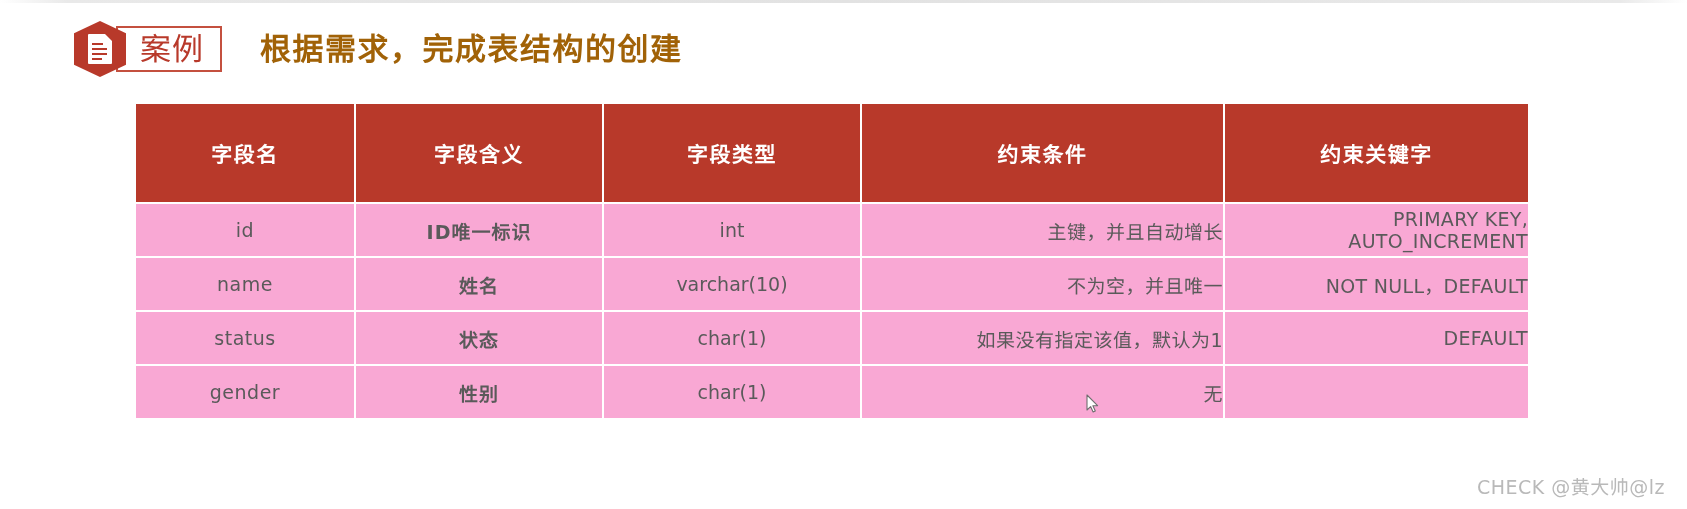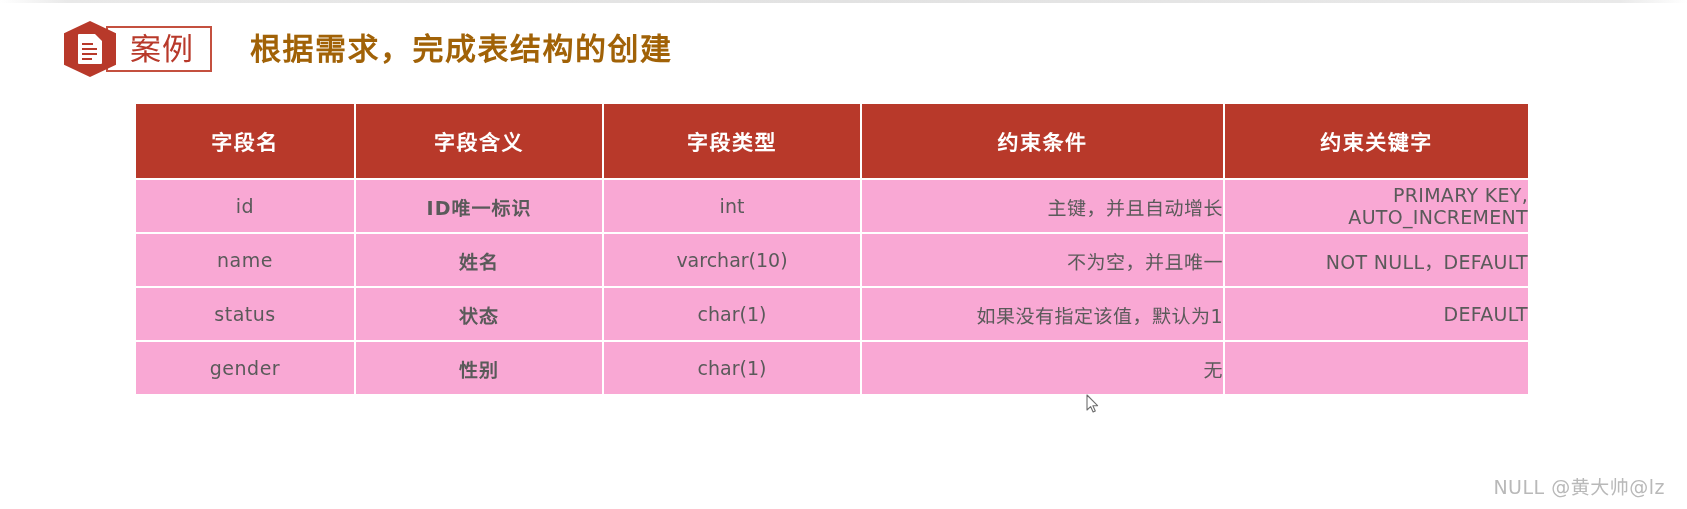--- a/index.html
+++ b/index.html
@@ -30,21 +30,21 @@
     left: 0;
     top: 0;
     width: 1687px;
     height: 3px;
     background: linear-gradient(to right, #ffffff 0%, #e9e9e9 4%, #e2e2e2 50%, #e9e9e9 96%, #ffffff 100%);
   }
 
   
   .header {
     position: absolute;
-    left: 64px;
+    left: 74px;
     top: 18px;
     display: flex;
     align-items: center;
     height: 62px;
   }
 
   .badge {
     position: relative;
     display: flex;
     align-items: center;
@@ -156,21 +156,21 @@
   table.spec col.c4 { width: 303px; }
 
   table.spec thead th {
     background: #b8392a;
     color: #ffffff;
     font-size: 21px;
     font-weight: 700;
     height: 66px;
     text-align: center;
     letter-spacing: 1.5px;
-    padding: 4px;
+    padding: 16px;
     font-family: "DejaVu Sans", "Liberation Sans", sans-serif;
   }
 
   table.spec tbody td {
     background: #f9a8d4;
     height: 52px;
     padding: 0 0 0 0;
     font-size: 19px;
     color: #5a5a5a;
     vertical-align: middle;
@@ -283,15 +283,15 @@
       </tbody>
     </table>
   </div>
 
   <div class="cursor">
     <svg width="14" height="20" viewBox="0 0 14 20" xmlns="http://www.w3.org/2000/svg">
       <path d="M1 1 L1 16 L4.6 12.6 L7.1 18 L9.3 17 L6.9 11.8 L11.6 11.6 Z" fill="#ffffff" stroke="#6f6f6f" stroke-width="1.1" stroke-linejoin="round"></path>
     </svg>
   </div>
 
-  <div class="watermark">NULL @黄大帅@lz</div>
+  <div class="watermark">CHECK @黄大帅@lz</div>
 
 </div>
 
 </body></html>

